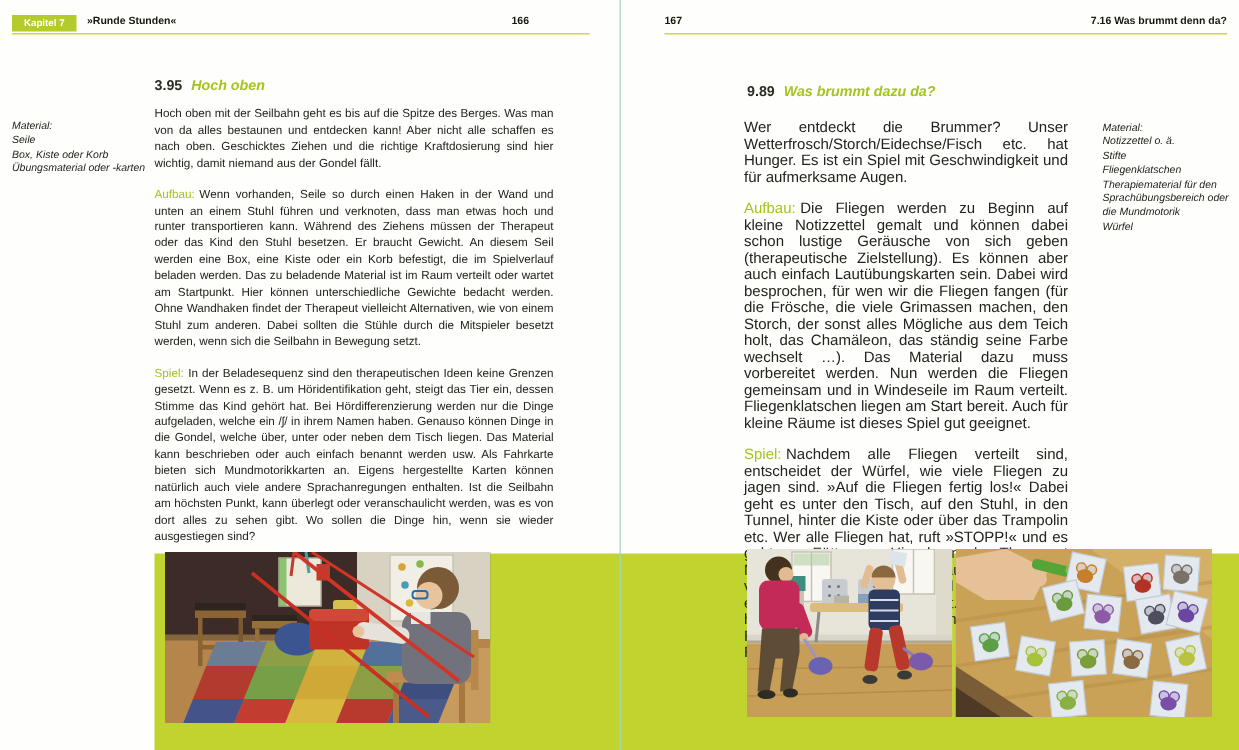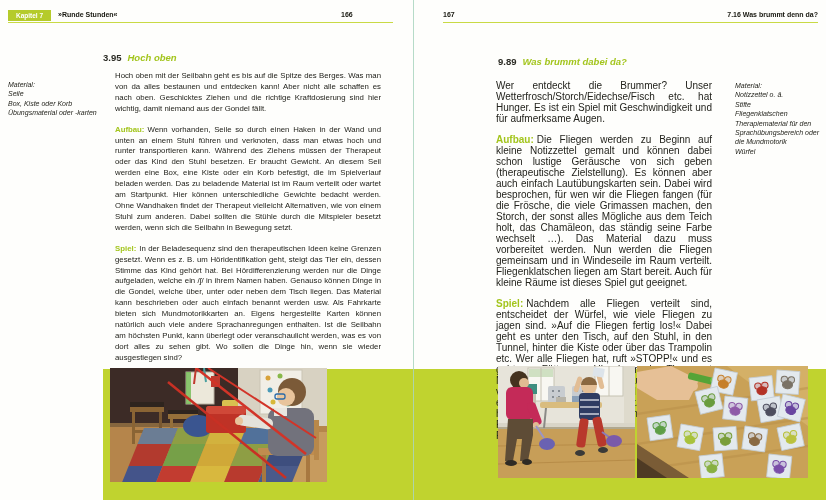--- a/index.html
+++ b/index.html
@@ -24,25 +24,25 @@
 
   
   .sec-heading { position:absolute; font-size:9.5px; font-weight:bold; white-space:nowrap; }
   #sec-left  { left:103px; top:52px; }
   #sec-right { left:498px; top:56px; }
   .sec-num   { color:#2b2b24; }
   .sec-title { color:#a3c51d; font-style:italic; margin-left:6px; }
 
   
   .col { position:absolute; text-align:justify; color:#23231d; }
-  #col-left  { left:103px; top:71px; width:266px; font-size:7.8px; line-height:10.9px;margin-left:12px; }
+  #col-left  { left:103px; top:71px; width:266px; font-size:7.8px; line-height:10.9px; }
   #col-right { left:496px; top:80px; width:216px; font-size:10px; line-height:11px; }
   .col p { margin:0 0 10px 0; }
   .col p:last-child { margin-bottom:0; }
-  .plabel { color:#a3c51d; font-weight:bold; margin-right:3px; }
+  .plabel { color:#a3c51d; font-weight:normal; margin-right:3px; }
 
   
   .margin-note { position:absolute; font-style:italic; font-size:7px; line-height:9.4px; color:#1f1f18; }
   #mn-left  { left:8px;   top:80px; width:90px; }
   #mn-right { left:735px; top:81px; width:88px; }
 
   
   .photo { position:absolute; overflow:hidden; }
   #photo-1 { left:110px; top:368px; width:217px; height:114px; }
   #photo-2 { left:498px; top:366px; width:137px; height:112px; }
@@ -75,21 +75,21 @@
   <div>Übungsmaterial oder -karten</div>
 </div>
 
 <div class="col" id="col-left">
   <p>Hoch oben mit der Seilbahn geht es bis auf die Spitze des Berges. Was man von da alles bestaunen und entdecken kann! Aber nicht alle schaffen es nach oben. Geschicktes Ziehen und die richtige Kraftdosierung sind hier wichtig, damit niemand aus der Gondel fällt.</p>
   <p><span class="plabel">Aufbau:</span><span>Wenn vorhanden, Seile so durch einen Haken in der Wand und unten an einem Stuhl führen und verknoten, dass man etwas hoch und runter transportieren kann. Während des Ziehens müssen der Therapeut oder das Kind den Stuhl besetzen. Er braucht Gewicht. An diesem Seil werden eine Box, eine Kiste oder ein Korb befestigt, die im Spielverlauf beladen werden. Das zu beladende Material ist im Raum verteilt oder wartet am Startpunkt. Hier können unterschiedliche Gewichte bedacht werden. Ohne Wandhaken findet der Therapeut vielleicht Alternativen, wie von einem Stuhl zum anderen. Dabei sollten die Stühle durch die Mitspieler besetzt werden, wenn sich die Seilbahn in Bewegung setzt.</span></p>
   <p><span class="plabel">Spiel:</span><span>In der Beladesequenz sind den therapeutischen Ideen keine Grenzen gesetzt. Wenn es z. B. um Höridentifikation geht, steigt das Tier ein, dessen Stimme das Kind gehört hat. Bei Hördifferenzierung werden nur die Dinge aufgeladen, welche ein /ʃ/ in ihrem Namen haben. Genauso können Dinge in die Gondel, welche über, unter oder neben dem Tisch liegen. Das Material kann beschrieben oder auch einfach benannt werden usw. Als Fahrkarte bieten sich Mundmotorikkarten an. Eigens hergestellte Karten können natürlich auch viele andere Sprachanregungen enthalten. Ist die Seilbahn am höchsten Punkt, kann überlegt oder veranschaulicht werden, was es von dort alles zu sehen gibt. Wo sollen die Dinge hin, wenn sie wieder ausgestiegen sind?</span></p>
 </div>
 
 <div class="sec-heading" id="sec-right">
-  <span class="sec-num">9.89</span><span class="sec-title">Was brummt dabei da?</span>
+  <span class="sec-num">9.89</span><span class="sec-title">Was brummt dazu da?</span>
 </div>
 
 <div class="margin-note" id="mn-right">
   <div>Material:</div>
   <div>Notizzettel o. ä.</div>
   <div>Stifte</div>
   <div>Fliegenklatschen</div>
   <div>Therapiematerial für den Sprachübungsbereich oder die Mundmotorik</div>
   <div>Würfel</div>
 </div>

